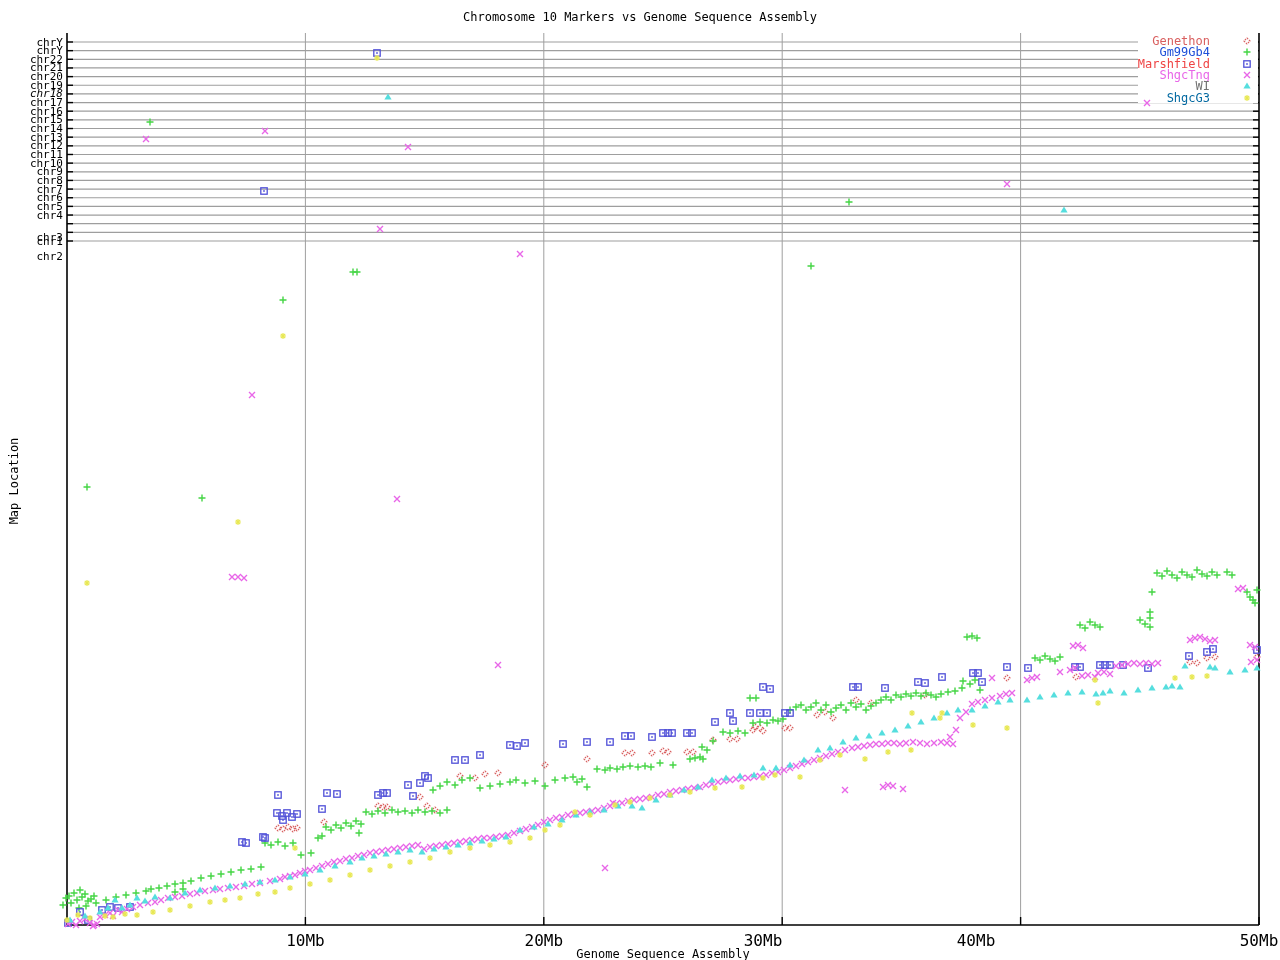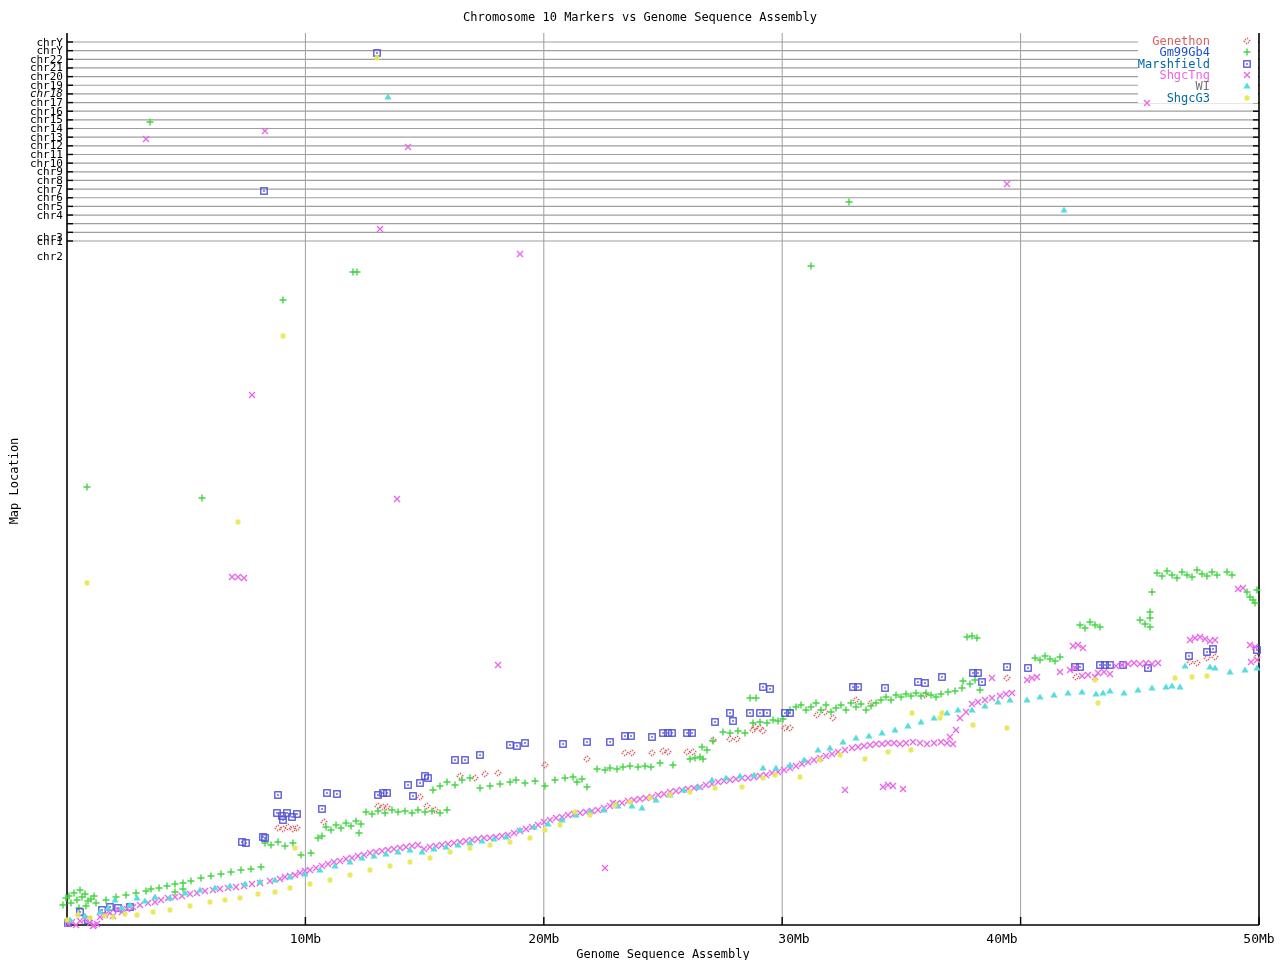--- a/index.html
+++ b/index.html
@@ -5,21 +5,21 @@
   html,body{margin:0;padding:0;background:#fff;}
   #stage{position:relative;width:1280px;height:960px;background:#ffffff;overflow:hidden;
          font-family:"DejaVu Sans Mono",monospace;color:#000;}
   #plot-svg{position:absolute;left:0;top:0;}
   .abs{position:absolute;}
   #chart-title{top:10px;left:0;width:1280px;text-align:center;font-size:12px;letter-spacing:0px;}
   #y-axis-label{left:-36px;top:474px;width:100px;text-align:center;font-size:12px;
                 transform:rotate(-90deg);transform-origin:50% 50%;}
   #x-axis-label{top:947px;left:0;width:1326px;text-align:center;font-size:12px;}
   .chrom-label{position:absolute;right:1217px;width:60px;text-align:right;font-size:11px;line-height:9px;}
-  .xtick-label{position:absolute;top:931px;width:60px;margin-left:-30px;text-align:center;font-size:13px;}
+  .xtick-label{position:absolute;top:931px;width:60px;margin-left:-30px;text-align:center;font-size:16px;}
   .legend-row{position:absolute;height:12px;font-size:12px;line-height:12px;}
   .legend-label{position:absolute;right:70px;width:200px;text-align:right;}
   .legend-marker{position:absolute;right:26px;top:0;width:14px;height:12px;}
 </style>
 </head>
 <body>
 
 <div id="stage">
   <svg id="plot-svg" width="1280" height="960">
       <line x1="305.4" y1="33" x2="305.4" y2="925" stroke="#9e9e9e" stroke-width="1"></line>
@@ -993,39 +993,39 @@
       <div class="chrom-label" style="top: 193.239px;">chr6</div>
       <div class="chrom-label" style="top: 201.891px;">chr5</div>
       <div class="chrom-label" style="top: 210.543px;">chr4</div>
       <div class="chrom-label" style="top: 233px;">chr3</div>
       <div class="chrom-label" style="top: 227.848px; margin-top: 24px;">chr2</div>
       <div class="chrom-label" style="top: 236.5px;">chr1</div>
     </div>
   <div id="xtick-labels">
       <div class="xtick-label" style="left: 305.4px;">10Mb</div>
       <div class="xtick-label" style="left: 543.8px;">20Mb</div>
-      <div class="xtick-label" style="left: 794px;">30Mb</div>
-      <div class="xtick-label" style="left: 1002px;">40Mb</div>
+      <div class="xtick-label" style="left: 763px;">30Mb</div>
+      <div class="xtick-label" style="left: 976px;">40Mb</div>
       <div class="xtick-label" style="left: 1259px;">50Mb</div>
     </div>
   <div id="legend">
       <div class="legend-row" style="top: 35px; left: 1000px; width: 280px;">
         <span class="legend-label" style="color: rgb(217, 95, 95);">Genethon</span>
         <svg width="14" height="12" class="legend-marker">
           <path d="M7,3 L10,6 L7,9 L4,6 Z" fill="none" stroke="#d95f5f" stroke-width="1.2" stroke-dasharray="1.6,1.2"></path>
         </svg>
       </div>
       <div class="legend-row" style="top: 46.3px; left: 1000px; width: 280px;">
         <span class="legend-label" style="color: #1d4ed8;">Gm99Gb4</span>
         <svg width="14" height="12" class="legend-marker">
           <path d="M3.5,6 H10.5 M7,2.5 V9.5" stroke="#44d544" stroke-width="1.4" fill="none"></path>
         </svg>
       </div>
       <div class="legend-row" style="top: 57.6px; left: 1000px; width: 280px;">
-        <span class="legend-label" style="color: #0369a1;">Marshfield</span>
+        <span class="legend-label" style="color: #ef4444;">Marshfield</span>
         <svg width="14" height="12" class="legend-marker">
           <rect x="3.8" y="2.8" width="6.4" height="6.4" fill="none" stroke="#5050d8" stroke-width="1.3"></rect>
           <rect x="6.2" y="5.2" width="1.6" height="1.6" fill="#5050d8"></rect>
         </svg>
       </div>
       <div class="legend-row" style="top: 68.9px; left: 1000px; width: 280px;">
         <span class="legend-label" style="color: rgb(232, 102, 232);">ShgcTng</span>
         <svg width="14" height="12" class="legend-marker">
           <path d="M4,3 L10,9 M4,9 L10,3" stroke="#e866e8" stroke-width="1.4" fill="none"></path>
         </svg>

